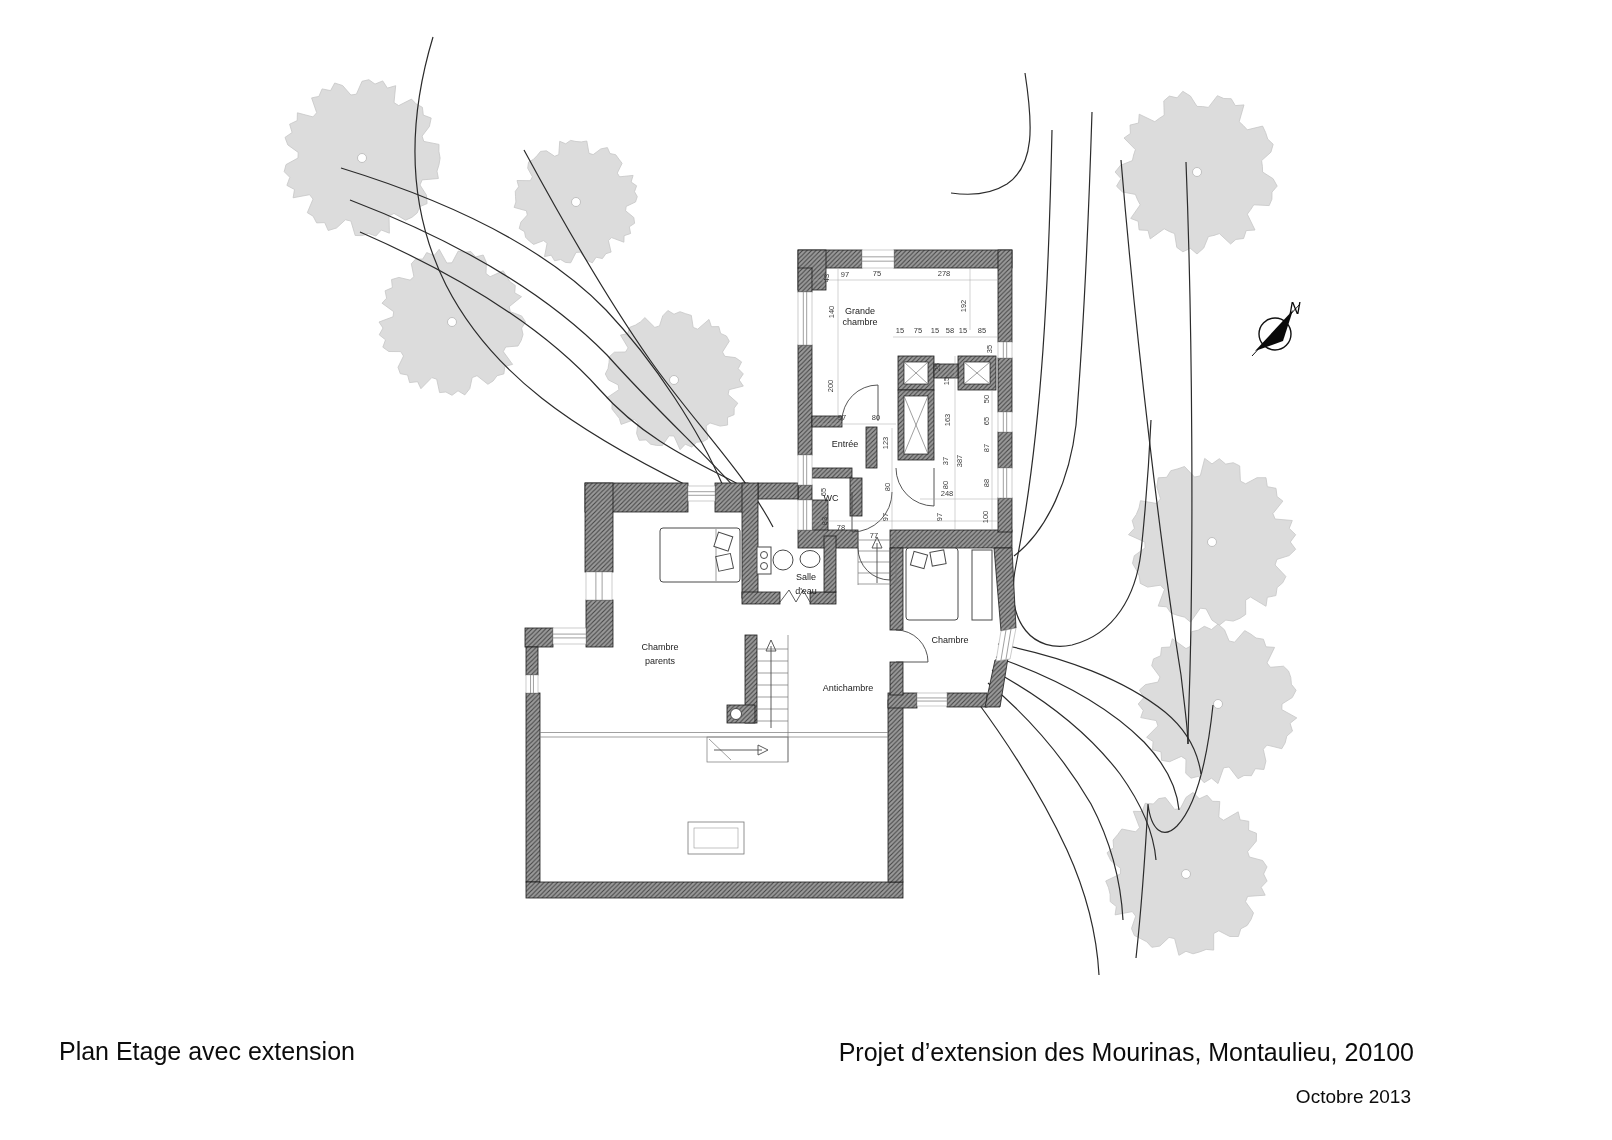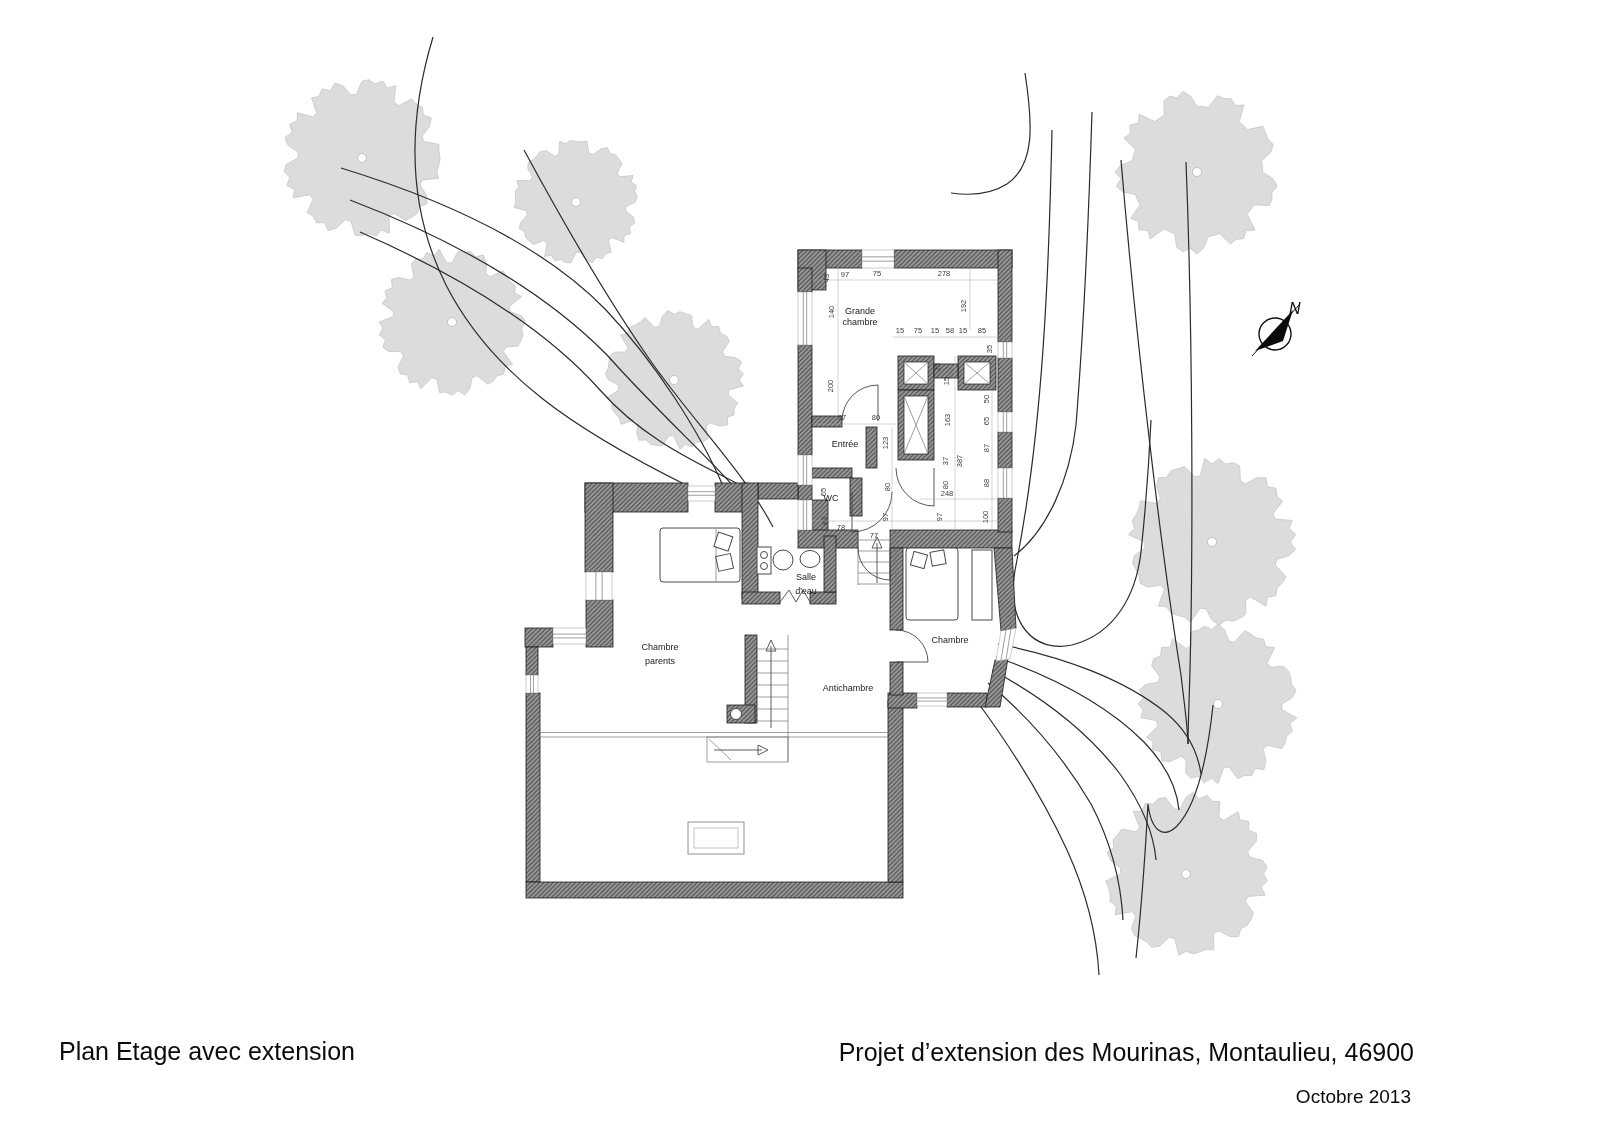--- a/index.html
+++ b/index.html
@@ -327,16 +327,16 @@
     <circle cx="1275" cy="334" r="16" fill="none" stroke="#111" stroke-width="1.4"></circle>
     <line x1="1252" y1="356" x2="1300" y2="304" stroke="#111" stroke-width="1"></line>
     <polygon points="1255,351 1293,310 1283,341" fill="#0a0a0a"></polygon>
     <text x="1289" y="314" font-size="16" font-style="italic" fill="#0a0a0a">N</text>
   </g>
 </svg>
 
 <div class="titleblock" id="title-left">
   <div>Plan Etage avec extension</div>
 </div>
-<div class="titleblock" id="title-right">Projet d’extension des Mourinas, Montaulieu, 46900</div>
+<div class="titleblock" id="title-right">Projet d’extension des Mourinas, Montaulieu, 20100</div>
 <div class="titleblock" id="date-line">Octobre 2013</div>
 
 </div>
 
 </body></html>

